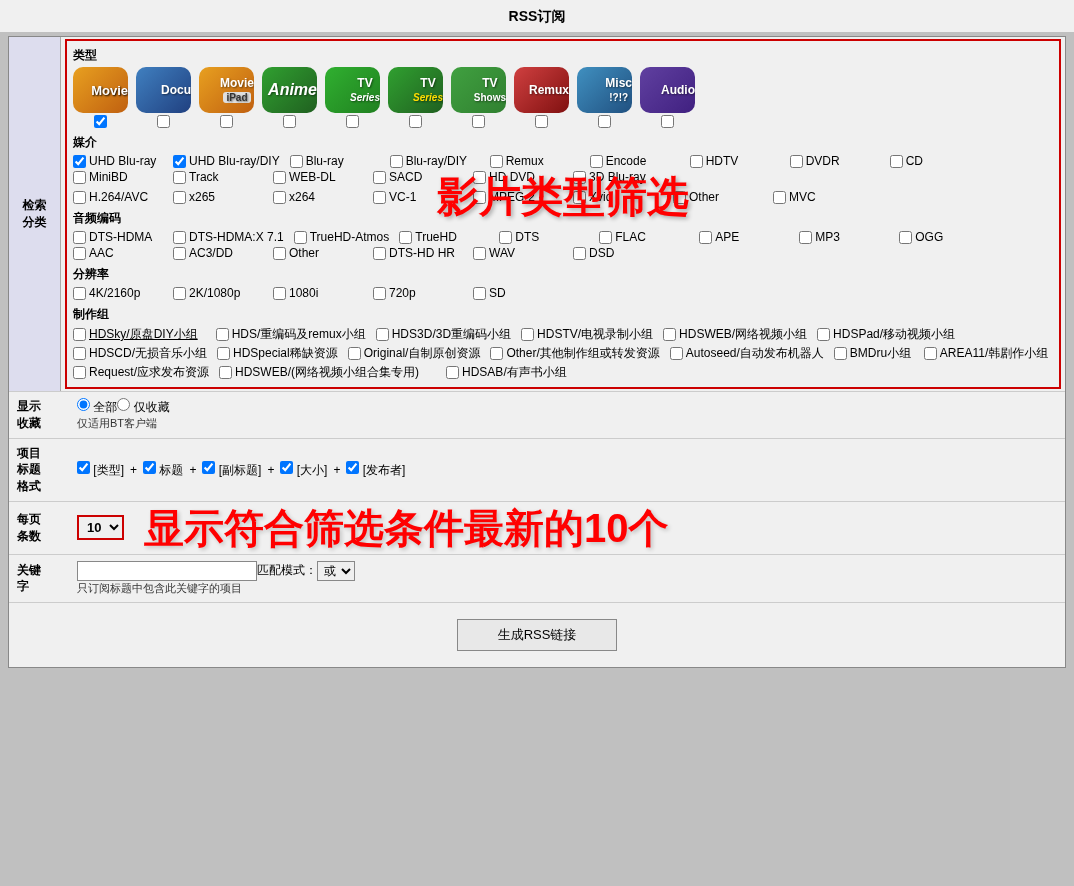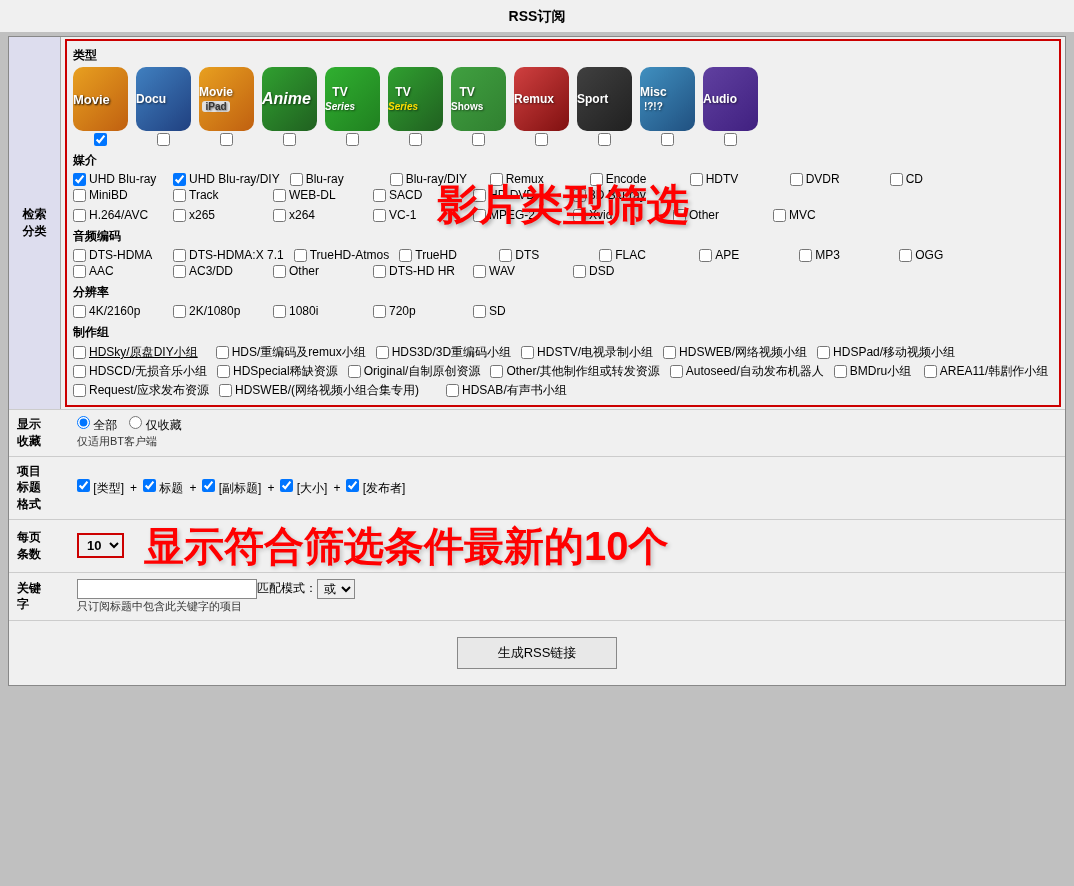--- a/index.html
+++ b/index.html
@@ -44,25 +44,25 @@
       margin-bottom: 4px;
     }
     .type-item {
       display: flex;
       flex-direction: column;
       align-items: center;
       gap: 2px;
     }
     .type-icon-box {
       width: 55px;
-      height: 64px;
+      height: 46px;
       border-radius: 10px;
       display: flex;
       align-items: center;
-      justify-content: flex-start;
+      justify-content: flex-end;
       font-size: 11px;
       font-weight: bold;
       color: white;
       text-shadow: 1px 1px 2px rgba(0,0,0,0.5);
       position: relative;
       overflow: hidden;
     }
     .type-icon-movie { background: linear-gradient(135deg, #e8a020, #c06010); }
     .type-icon-docu { background: linear-gradient(135deg, #4080c0, #204080); }
     .type-icon-movie-ipad { background: linear-gradient(135deg, #e8a020, #c06010); }
@@ -257,28 +257,20 @@
 
         <div class="type-item">
           <div class="type-icon-box type-icon-music">
             <span style="font-size:12px; font-weight:900;">Remux</span>
           </div>
           <div class="checkbox-row">
               <input type="checkbox" style="">
             </div>
         </div>
 
-        <div class="type-item">
-          <div class="type-icon-box type-icon-sport">
-            <span style="font-size:12px; font-weight:900;">Sport</span>
-          </div>
-          <div class="checkbox-row">
-              <input type="checkbox" style="">
-            </div>
-        </div>
 
         <div class="type-item">
           <div class="type-icon-box type-icon-misc">
             <div style="text-align:center; line-height:1.1;"><span style="font-size:12px; font-weight:900;">Misc</span><br><span style="font-size:10px;">!?!?</span></div>
           </div>
           <div class="checkbox-row">
               <input type="checkbox" style="">
             </div>
         </div>
 
@@ -378,21 +370,21 @@
           <label class="check-item" style="min-width:140px;"><input type="checkbox" style=""> HDSWEB/(网络视频小组合集专用)</label>
           <label class="check-item" style="min-width:120px;padding-left:17px;"><input type="checkbox" style=""> HDSAB/有声书小组</label>
         </div>
       </div>
     </div>
   </div>
 
   <div class="bottom-section" style="border-bottom:1px solid #ccc;">
     <div class="bottom-label">显示<br>收藏</div>
     <div class="bottom-content">
-      <div style="display:flex; align-items:center; gap:12px;">
+      <div style="display:flex; align-items:center; ">
         <label><input type="radio" name="display" value="all" checked="" style=""> <span>全部</span></label>
         <label><input type="radio" name="display" value="favorites" style=""> <span>仅收藏</span></label>
       </div>
       <div class="small-note">仅适用BT客户端</div>
     </div>
   </div>
 
   <div class="bottom-section" style="border-bottom:1px solid #ccc;">
     <div class="bottom-label">项目<br>标题<br>格式</div>
     <div class="bottom-content">

